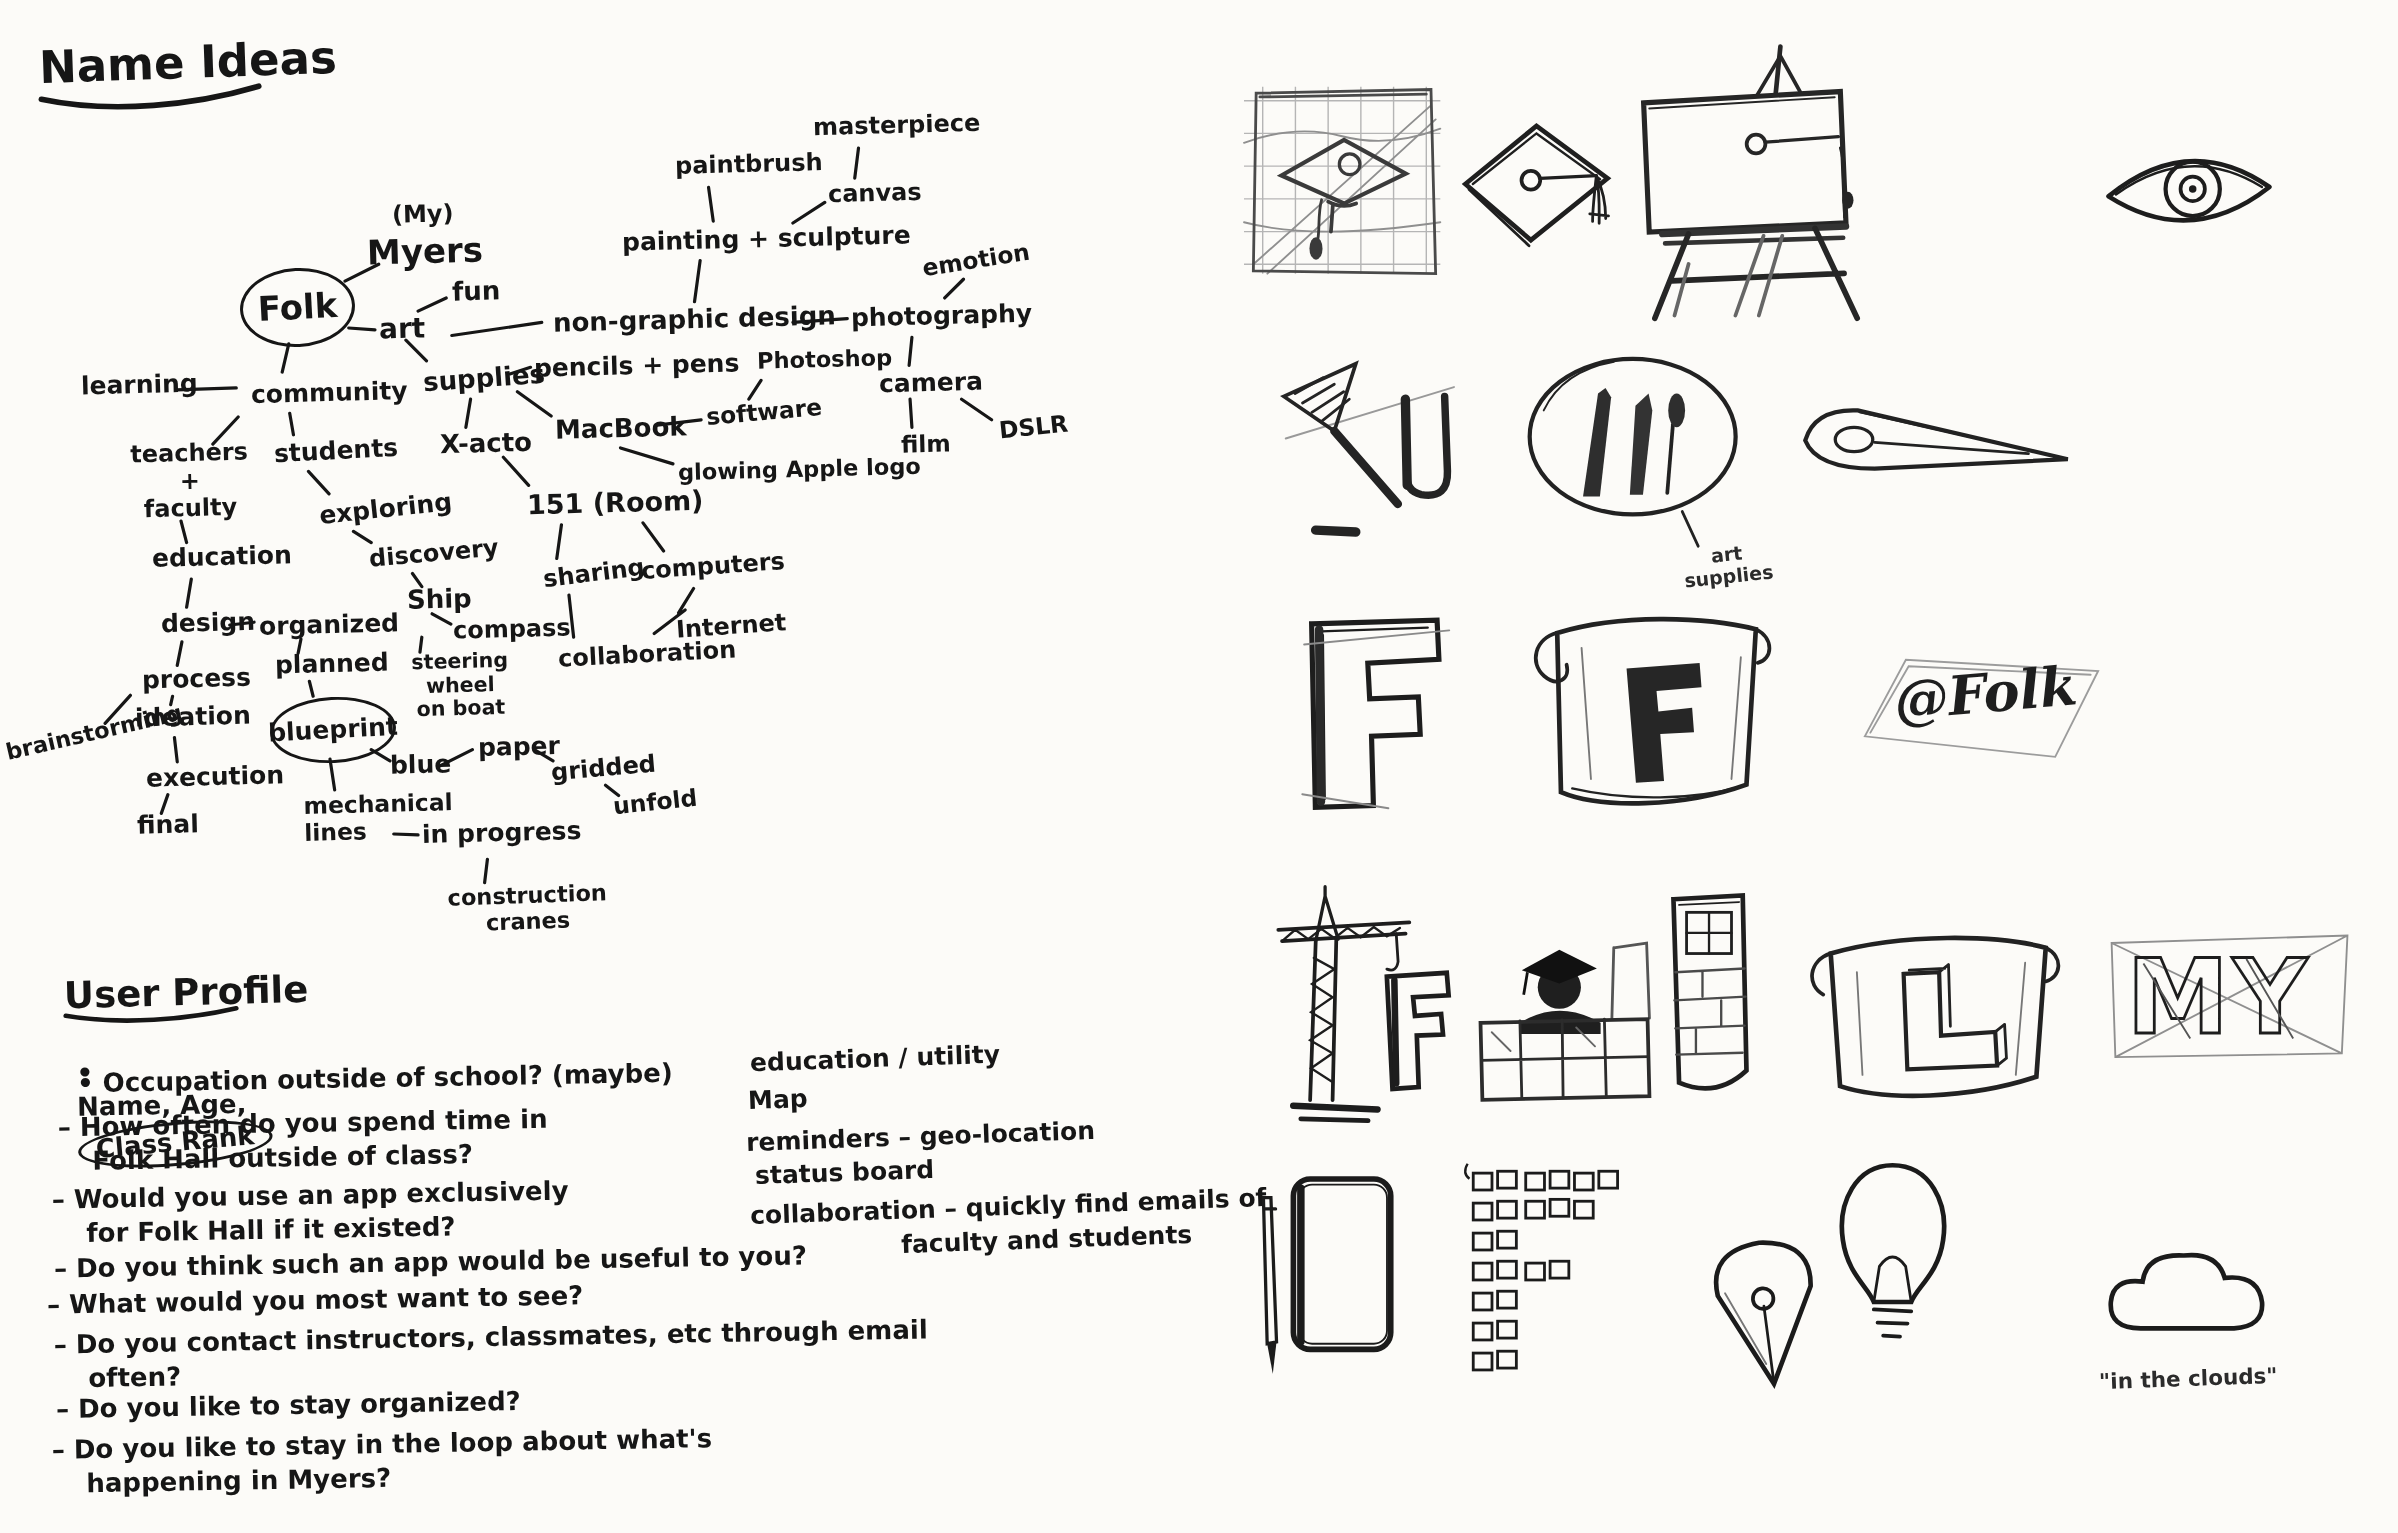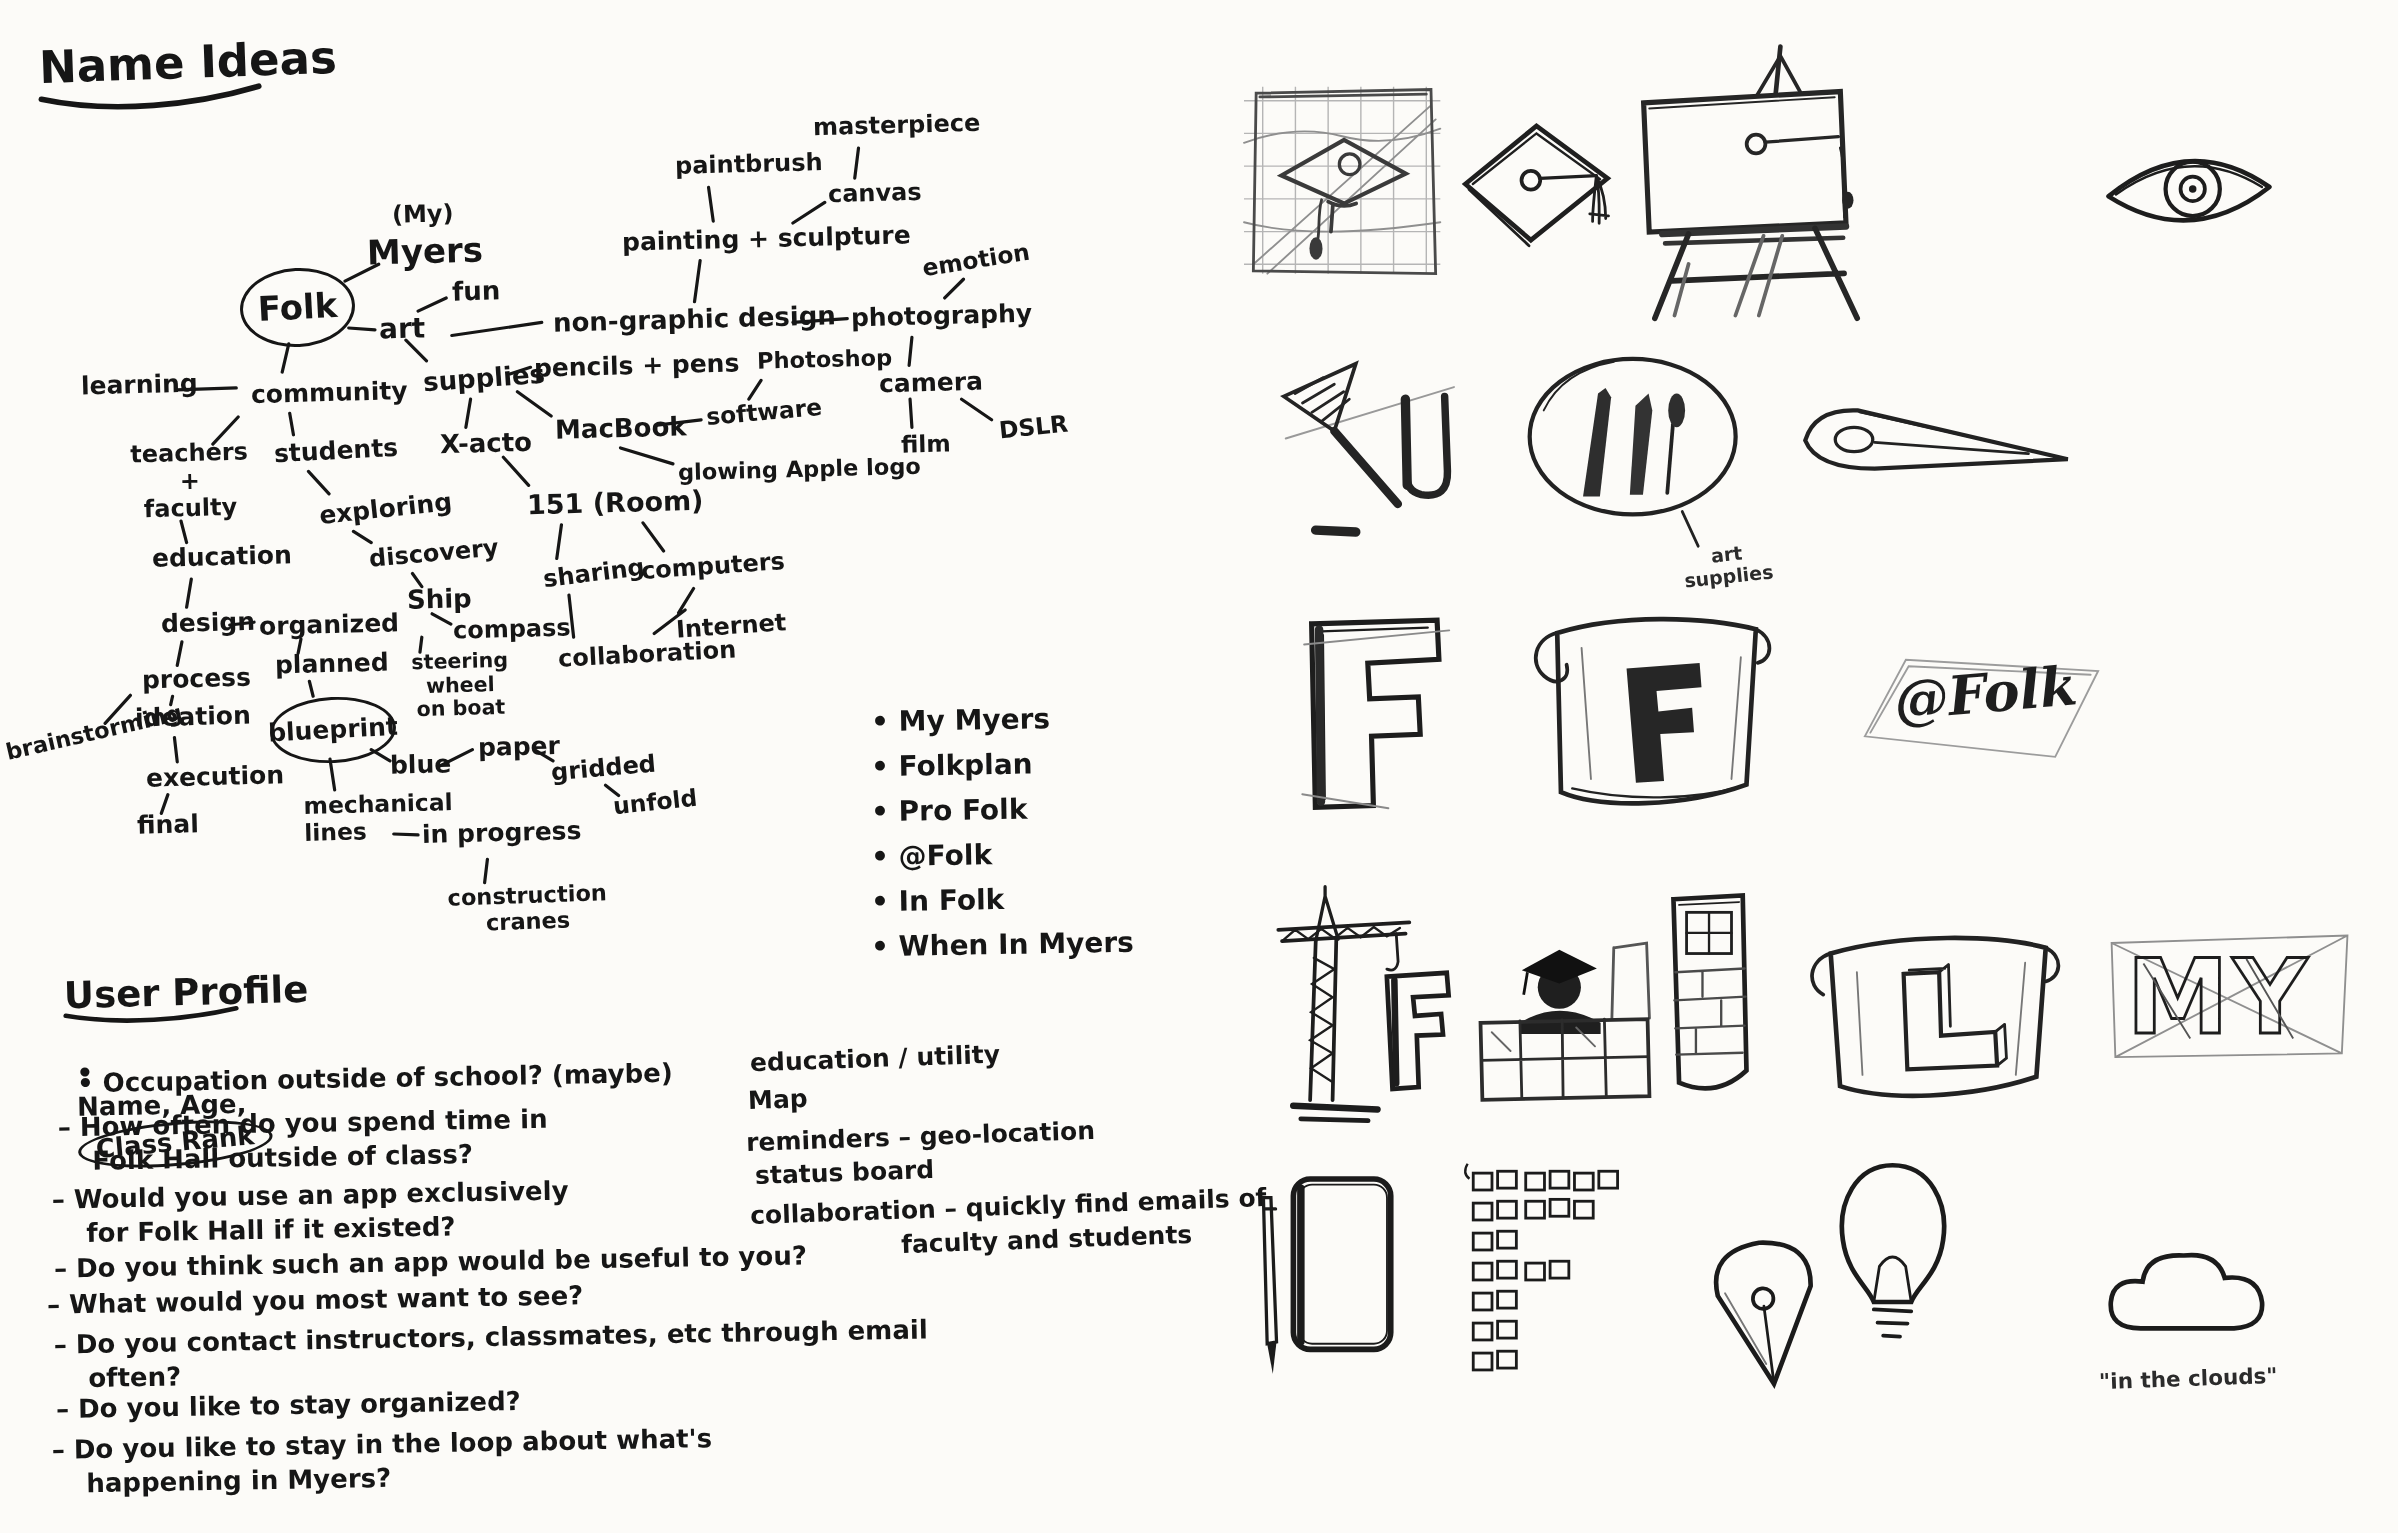--- a/index.html
+++ b/index.html
@@ -100,28 +100,20 @@
   <div class="node" style="left:478px;top:733px;font-size:25px">paper</div>
   <div class="node" style="left:551px;top:755px;font-size:24px;transform:rotate(-5deg)">gridded</div>
   <div class="node" style="left:613px;top:789px;font-size:23.4px;transform:rotate(-6deg)">unfold</div>
   <div class="node" style="left:137px;top:811px;font-size:25px">final</div>
   <div class="node" style="left:304px;top:791px;font-size:23.4px">mechanical
 lines</div>
   <div class="node" style="left:422px;top:819px;font-size:25px">in progress</div>
   <div class="node ctr" style="left:448px;top:883px;font-size:22.5px;transform:rotate(-2deg)">construction
 cranes</div>
 
-  <div style="position:absolute;left:871px;top:703px">
-    <div class="nameitem">• My Myers</div>
-    <div class="nameitem">• Folkplan</div>
-    <div class="nameitem">• Pro Folk</div>
-    <div class="nameitem">• @Folk</div>
-    <div class="nameitem">• In Folk</div>
-    <div class="nameitem">• When In Myers</div>
-  </div>
 
   <div class="title" style="left:64px;top:971px;font-size:37px;transform:rotate(-1.5deg)">User Profile</div>
   <div class="pitem" style="left:77px;top:1021px;text-indent:0;padding-left:0">
     <span>•</span>
     <span>Name, Age,</span>
     <span class="circlespan">Class Rank</span>
   </div>
   <div class="pitem" style="left:77px;top:1062px">• Occupation outside of school? (maybe)</div>
   <div class="pitem" style="left:58px;top:1107px">– How often do you spend time in
 Folk Hall outside of class?</div>

